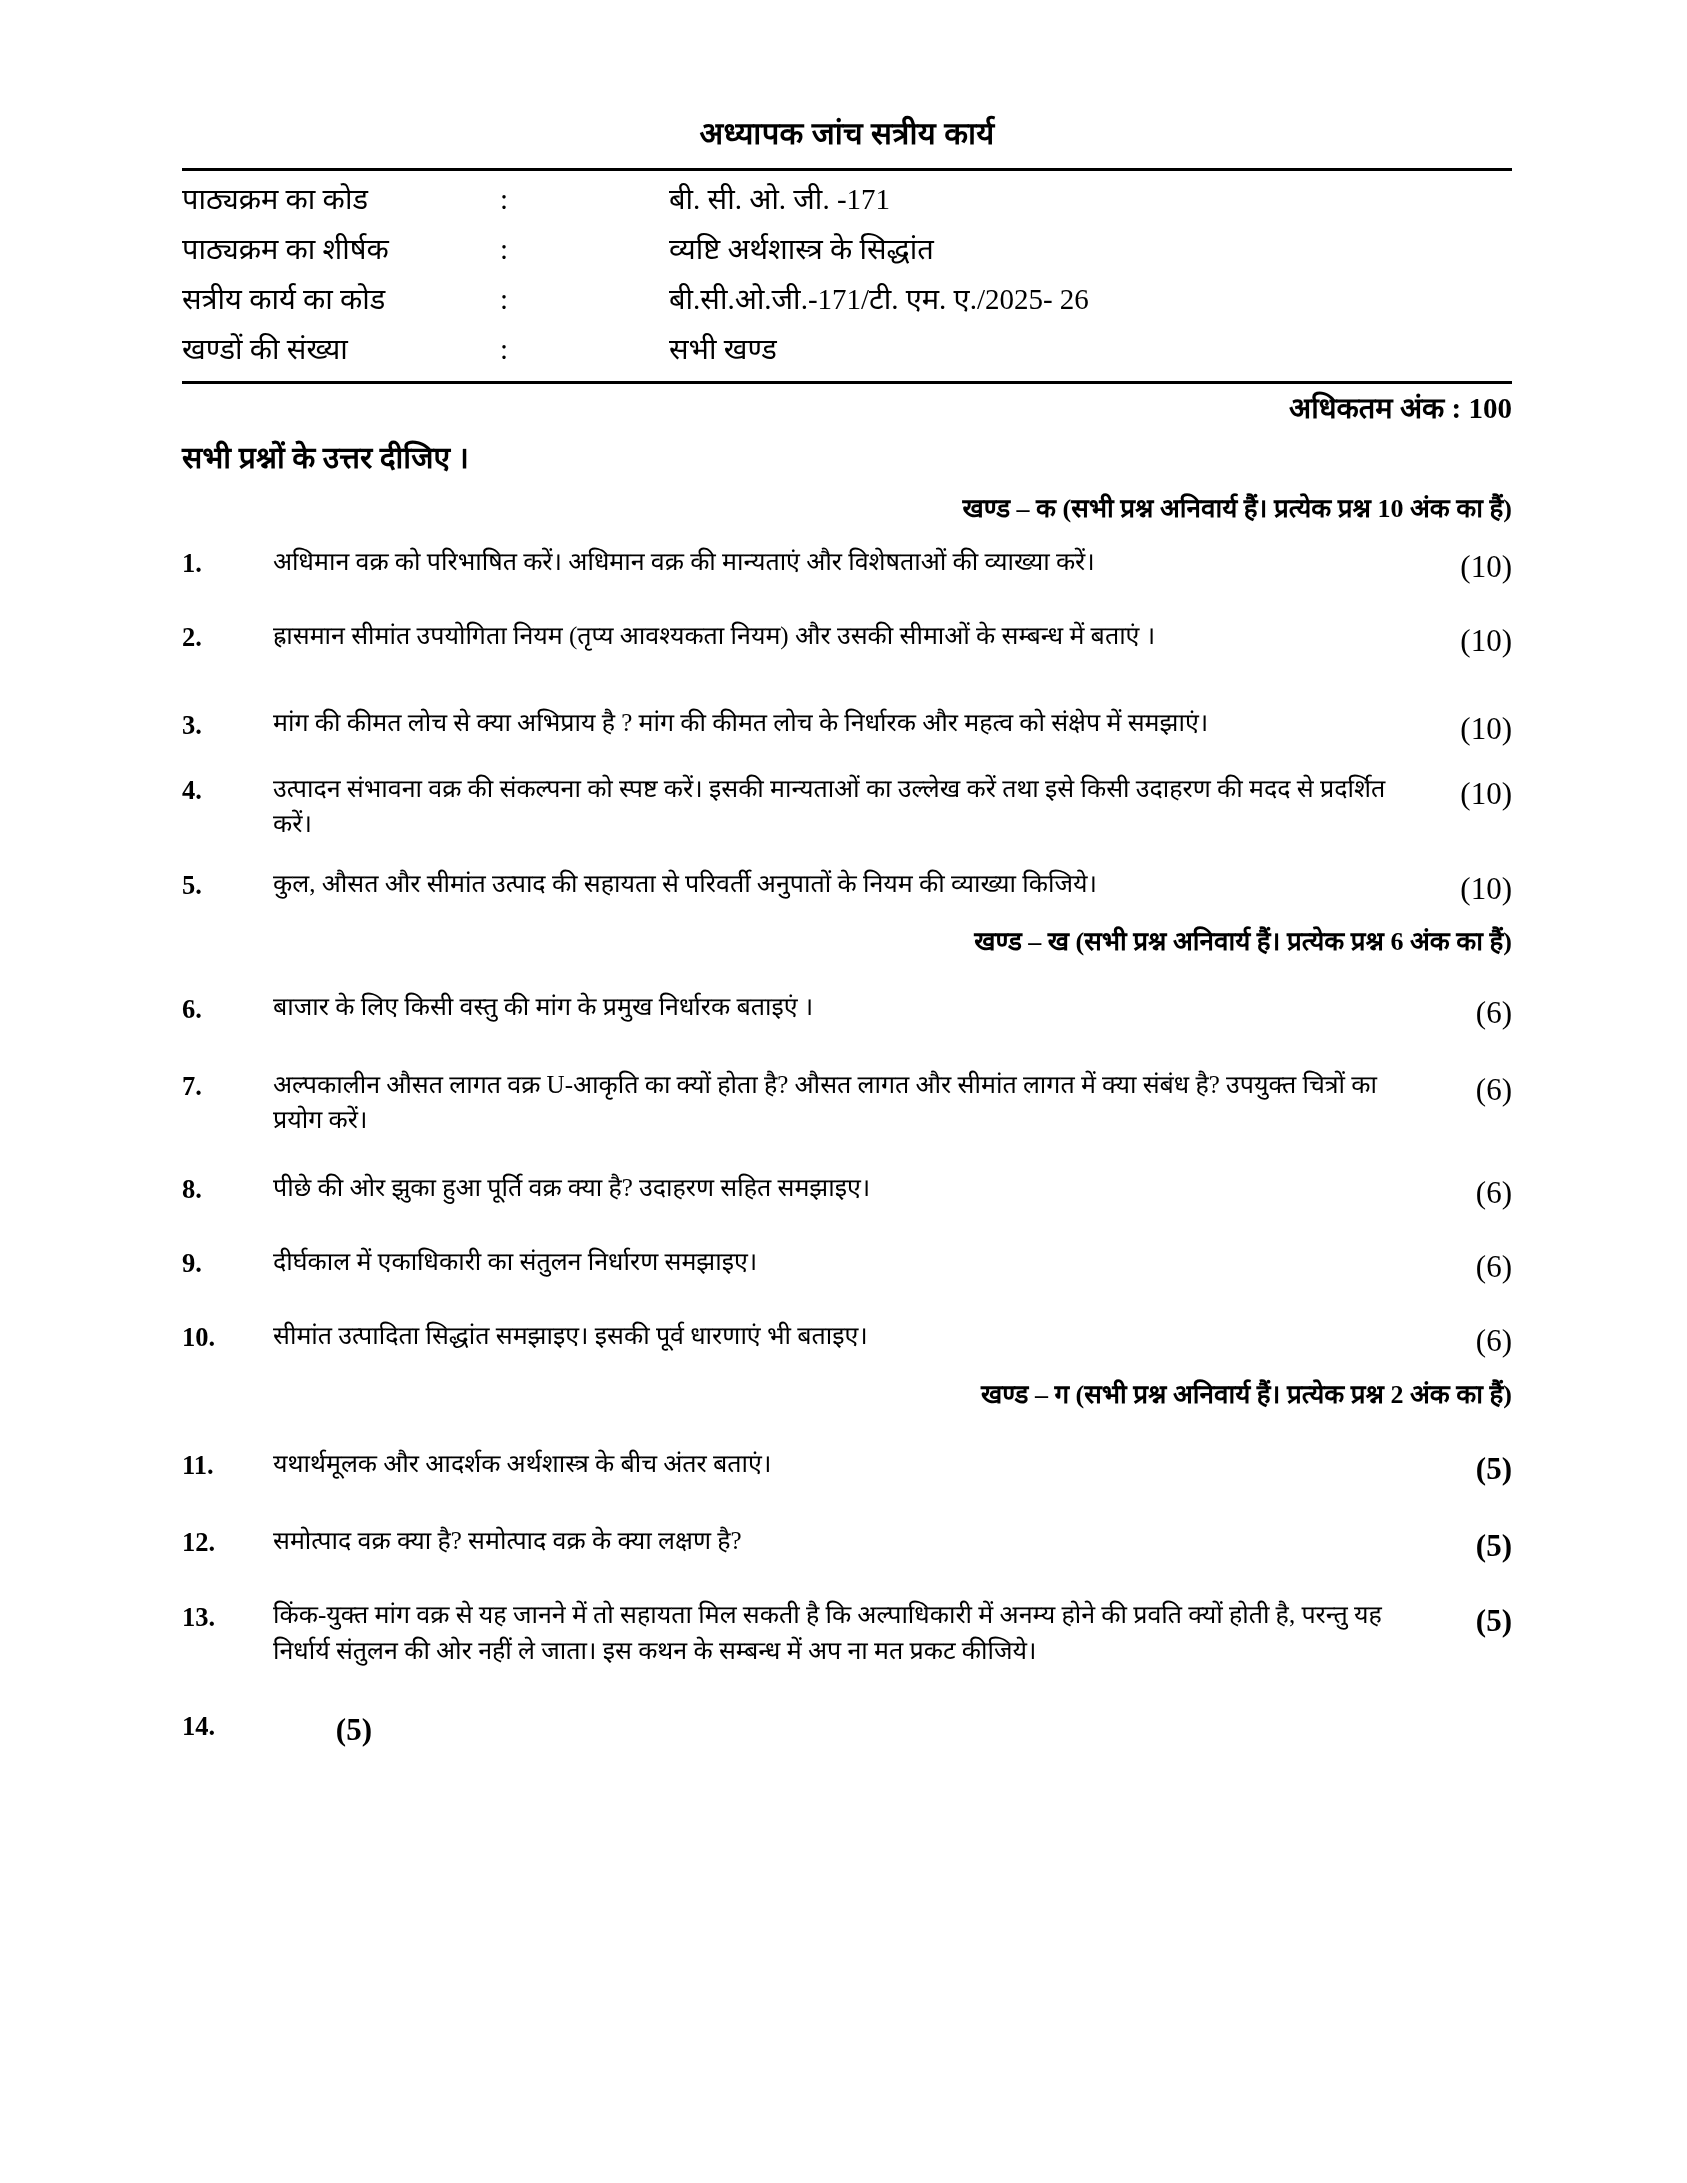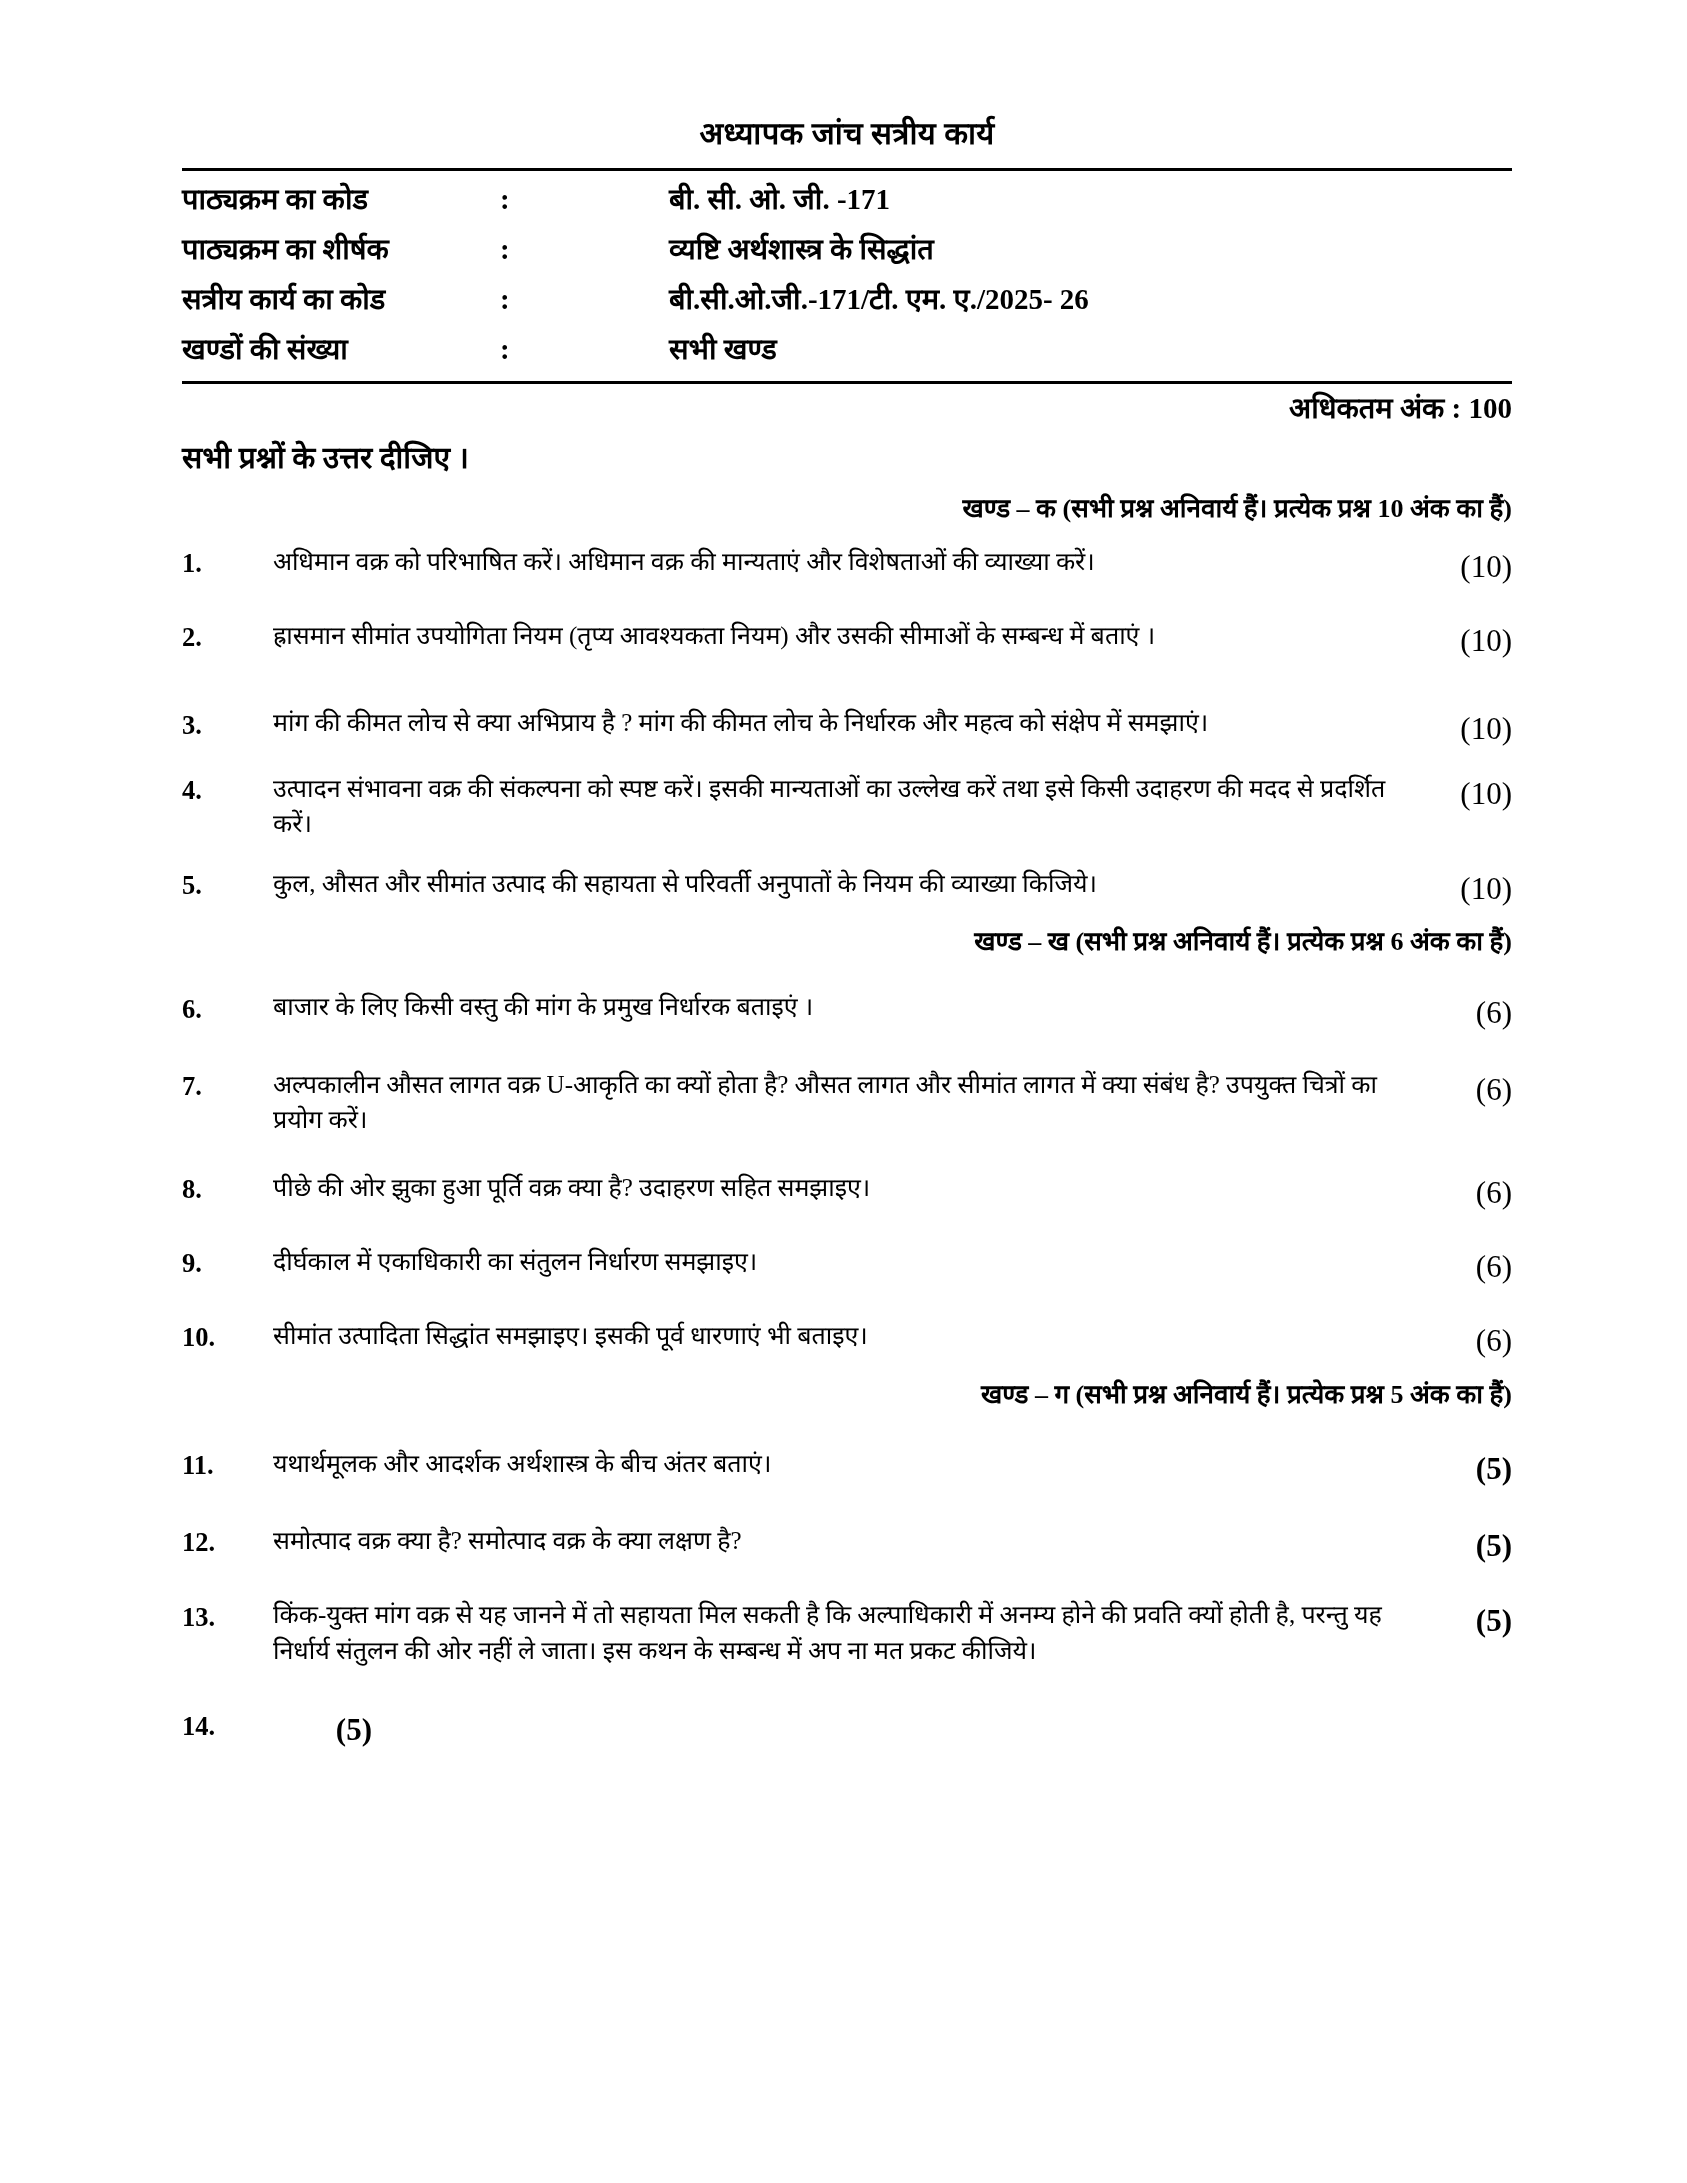--- a/index.html
+++ b/index.html
@@ -51,21 +51,21 @@
   .rule-bottom { margin-top: 6px; }
 
   
   .meta-table {
     width: 100%;
     border-collapse: collapse;
     margin-top: 4px;
   }
   .meta-table td {
     font-size: 29px;
-    font-weight: bold;
+    font-weight: normal;
     padding: 0;
     vertical-align: top;
     line-height: 1.72;
     white-space: nowrap;
   }
   .meta-label { width: 318px; }
   .meta-colon { width: 169px; text-align: left; }
   .meta-value { }
 
   
@@ -247,21 +247,21 @@
       </div>
 
       <div class="q-row gap-44">
         <div class="q-num">10.</div>
         <div class="q-text">सीमांत उत्पादिता सिद्धांत समझाइए। इसकी पूर्व धारणाएं भी बताइए।</div>
         <div class="q-marks">(6)</div>
       </div>
 
     </div>
 
-    <div class="section-heading sec-c">खण्ड – ग (सभी प्रश्न अनिवार्य हैं। प्रत्येक प्रश्न 5 अंक का हैं)</div>
+    <div class="section-heading sec-c">खण्ड – ग (सभी प्रश्न अनिवार्य हैं। प्रत्येक प्रश्न 2 अंक का हैं)</div>
 
     <div class="q-list">
 
       <div class="q-row gap-54">
         <div class="q-num">11.</div>
         <div class="q-text">यथार्थमूलक और आदर्शक अर्थशास्त्र के बीच अंतर बताएं।</div>
         <div class="q-marks bold">(5)</div>
       </div>
 
       <div class="q-row gap-48">

